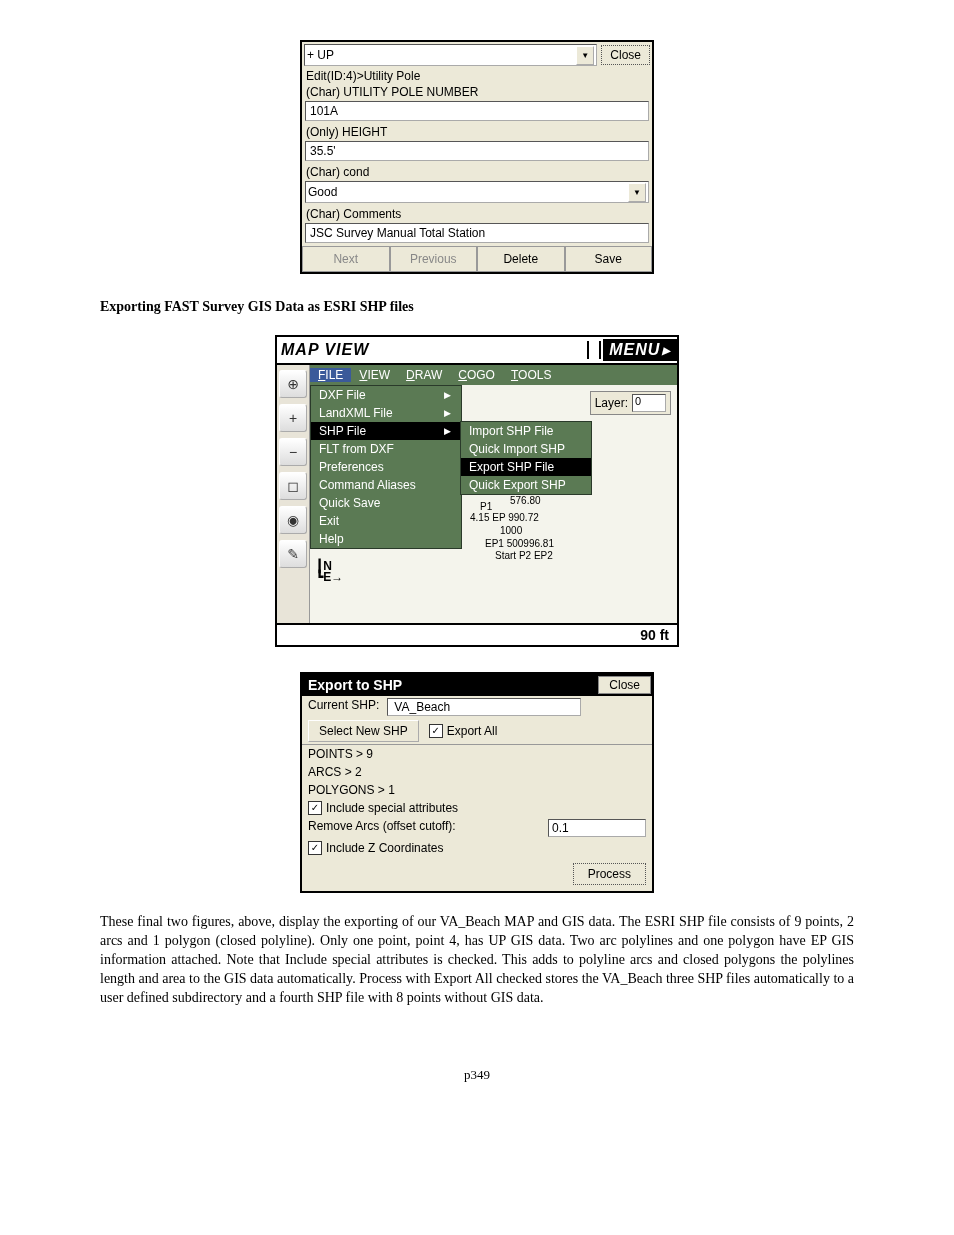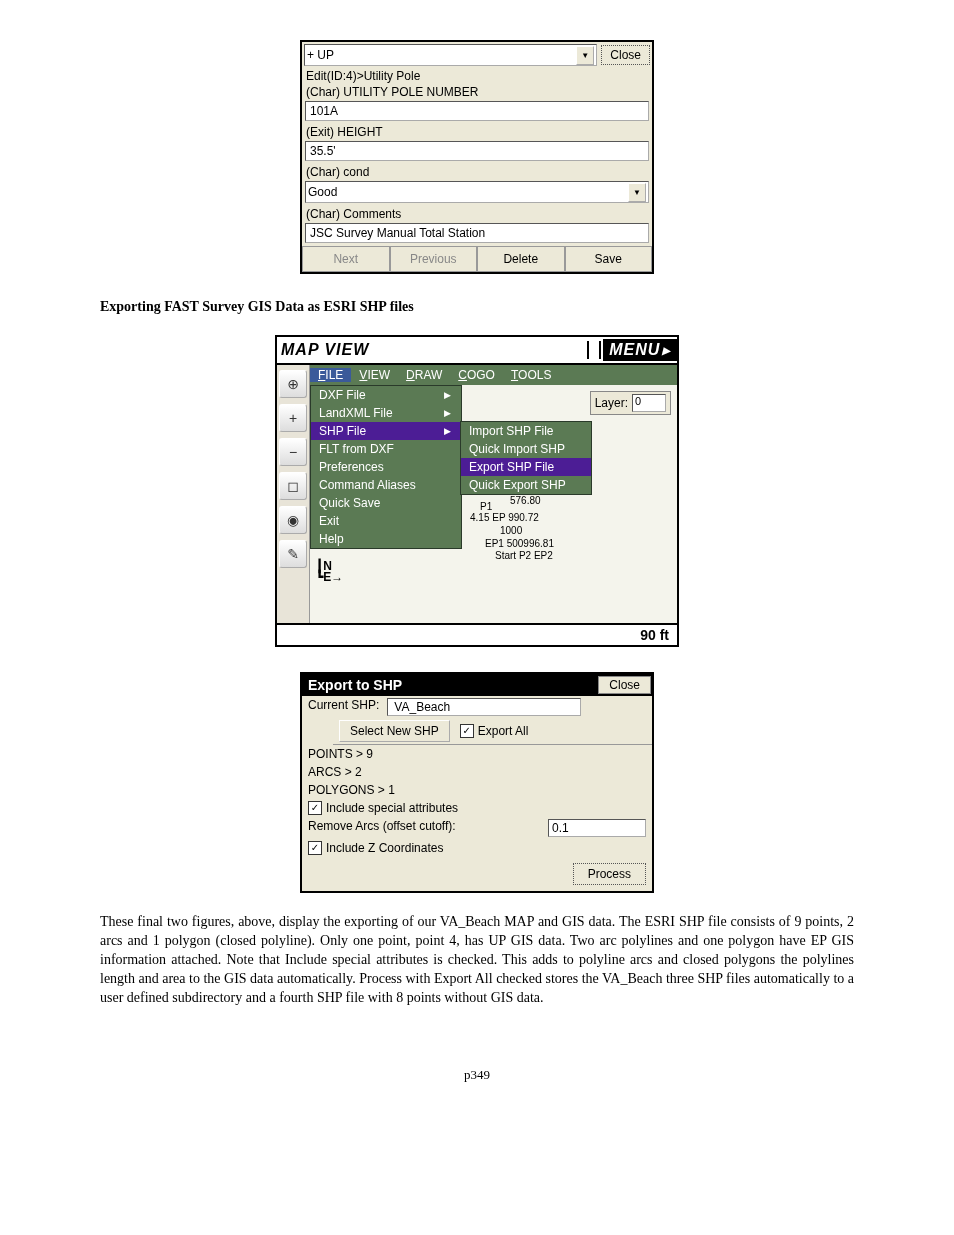--- a/index.html
+++ b/index.html
@@ -146,21 +146,21 @@
     border: 1px solid #2a3a2a;
     font-size: 12px;
     z-index: 10;
   }
   .dropdown-item {
     padding: 2px 10px 2px 8px;
     display: flex;
     align-items: center;
     white-space: nowrap;
   }
-  .dropdown-item.sel { background: #4c1d95; }
+  .dropdown-item.sel { background: #000000; }
   .dd-arrow { margin-left: auto; padding-left: 12px; font-size: 9px; }
   .layer-box {
     position: absolute;
     right: 6px;
     top: 26px;
     background: #ece9d8;
     border: 1px solid #888;
     padding: 2px 4px;
     display: flex;
     align-items: center;
@@ -258,21 +258,21 @@
   <div class="row" style="padding:2px;gap:4px;">
     <div class="combo" style="flex:1;">
       <span class="combo-text">+ UP</span>
       <span class="dd-btn">▼</span>
     </div>
     <div class="win-btn dotted">Close</div>
   </div>
   <div class="label-line">Edit(ID:4)&gt;Utility Pole</div>
   <div class="label-line">(Char) UTILITY POLE NUMBER</div>
   <div class="textbox">101A</div>
-  <div class="label-line">(Exit) HEIGHT</div>
+  <div class="label-line">(Only) HEIGHT</div>
   <div class="textbox">35.5'</div>
   <div class="label-line">(Char) cond</div>
   <div class="row" style="margin:1px 3px 3px 3px;">
     <div class="combo" style="flex:1;">
       <span class="combo-text">Good</span>
       <span class="dd-btn">▼</span>
     </div>
   </div>
   <div class="label-line">(Char) Comments</div>
   <div class="textbox">JSC Survey Manual Total Station</div>
@@ -384,21 +384,21 @@
 
 <div class="screenshot dialog3">
   <div class="export-title">
     <span class="export-title-text">Export to SHP</span>
     <span class="close-lbl">Close</span>
   </div>
   <div class="section-row">
     <span>Current SHP:</span>
     <span style="border:1px inset #aaa;background:#fff;padding:1px 6px;margin-left:8px;min-width:180px;">VA_Beach</span>
   </div>
-  <div class="section-row" style="border-bottom:1px solid #999;margin-left:31px;">
+  <div class="section-row" style="border-bottom:1px solid #999;">
     <span class="win-btn" style="padding:3px 10px;">Select New SHP</span>
     <span style="margin-left:10px;display:flex;align-items:center;">
       <span class="chk">✓</span>
       <span>Export All</span>
     </span>
   </div>
   <div class="section-row">POINTS &gt; 9</div>
   <div class="section-row">ARCS &gt; 2</div>
   <div class="section-row">POLYGONS &gt; 1</div>
   <div class="section-row">

